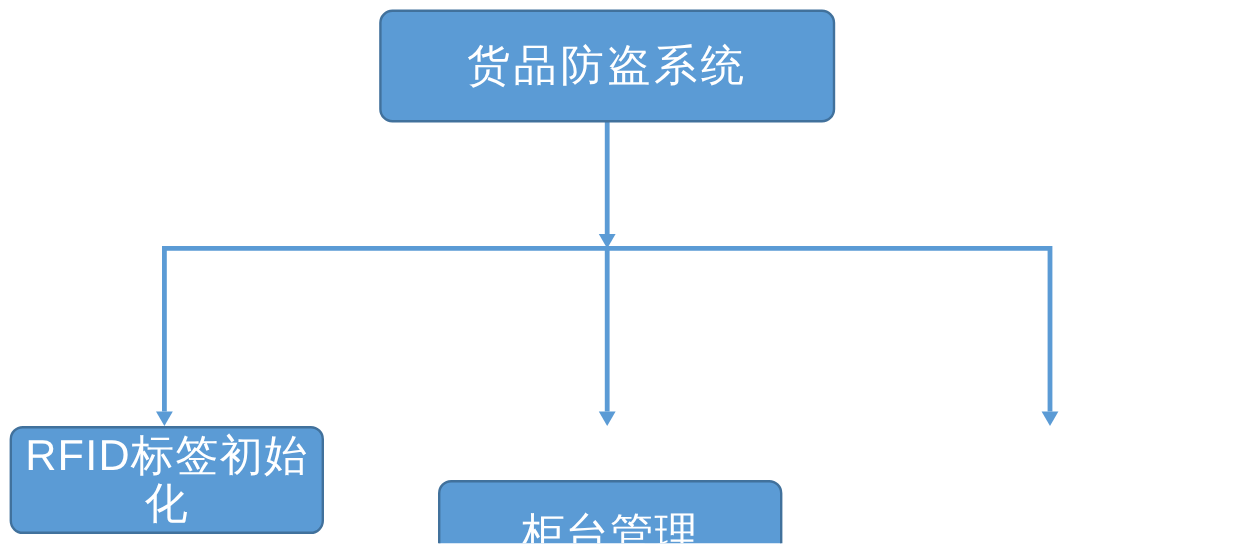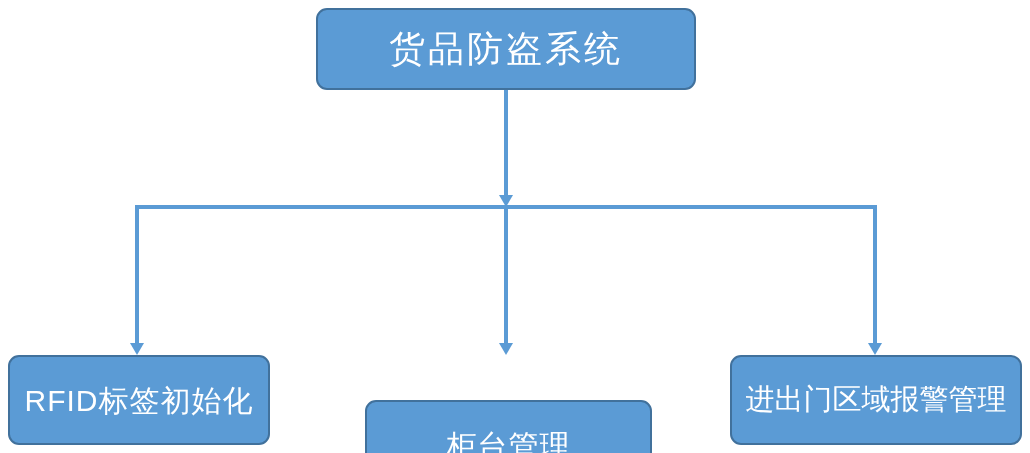--- a/index.html
+++ b/index.html
@@ -32,28 +32,28 @@
     display: flex;
     align-items: center;
     justify-content: center;
     text-align: center;
     line-height: 1.1;
   }
   .root-node {
     left: 316px;
     top: 8px;
     width: 380px;
-    height: 82px;
+    height: 94px;
     font-size: 36px;
     letter-spacing: 3px;
   }
   .child-node {
     top: 355px;
     height: 90px;
-    font-size: 30px;
+    font-size: 36px;
     letter-spacing: 1px;
   }
   .child-0 { left: 8px;   width: 262px; }
   .child-1 { left: 365px; width: 287px; margin-top: 45px; }
   .child-2 { left: 730px; width: 292px; font-size: 29px; letter-spacing: 0; }
 </style>
 </head>
 <body>
 
 <div class="stage">
@@ -77,17 +77,14 @@
   </div>
 
   <div class="node child-node child-0">
     <span>RFID标签初始化</span>
   </div>
 
   <div class="node child-node child-1">
     <span>柜台管理</span>
   </div>
 
-  <div class="node child-node child-2">
-    <span>进出门区域报警管理</span>
-  </div>
 
 </div>
 
 </body></html>

